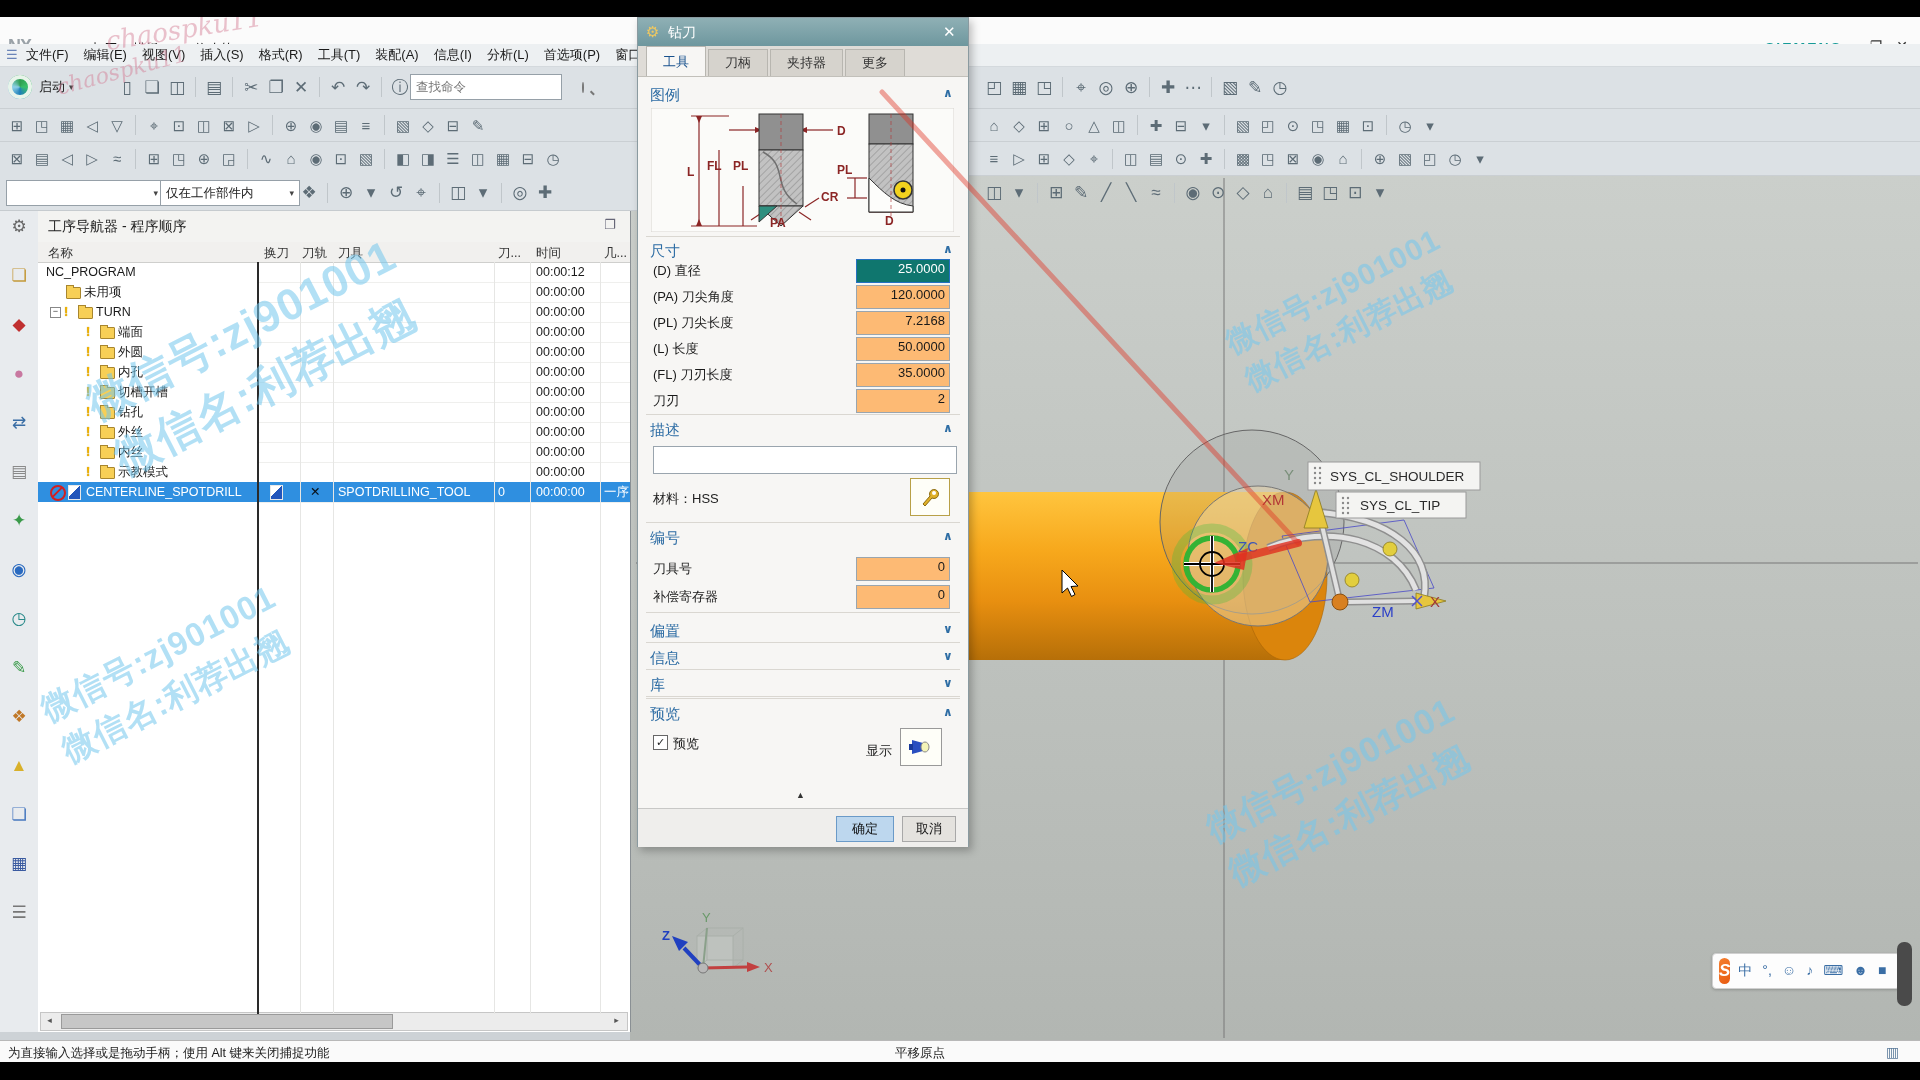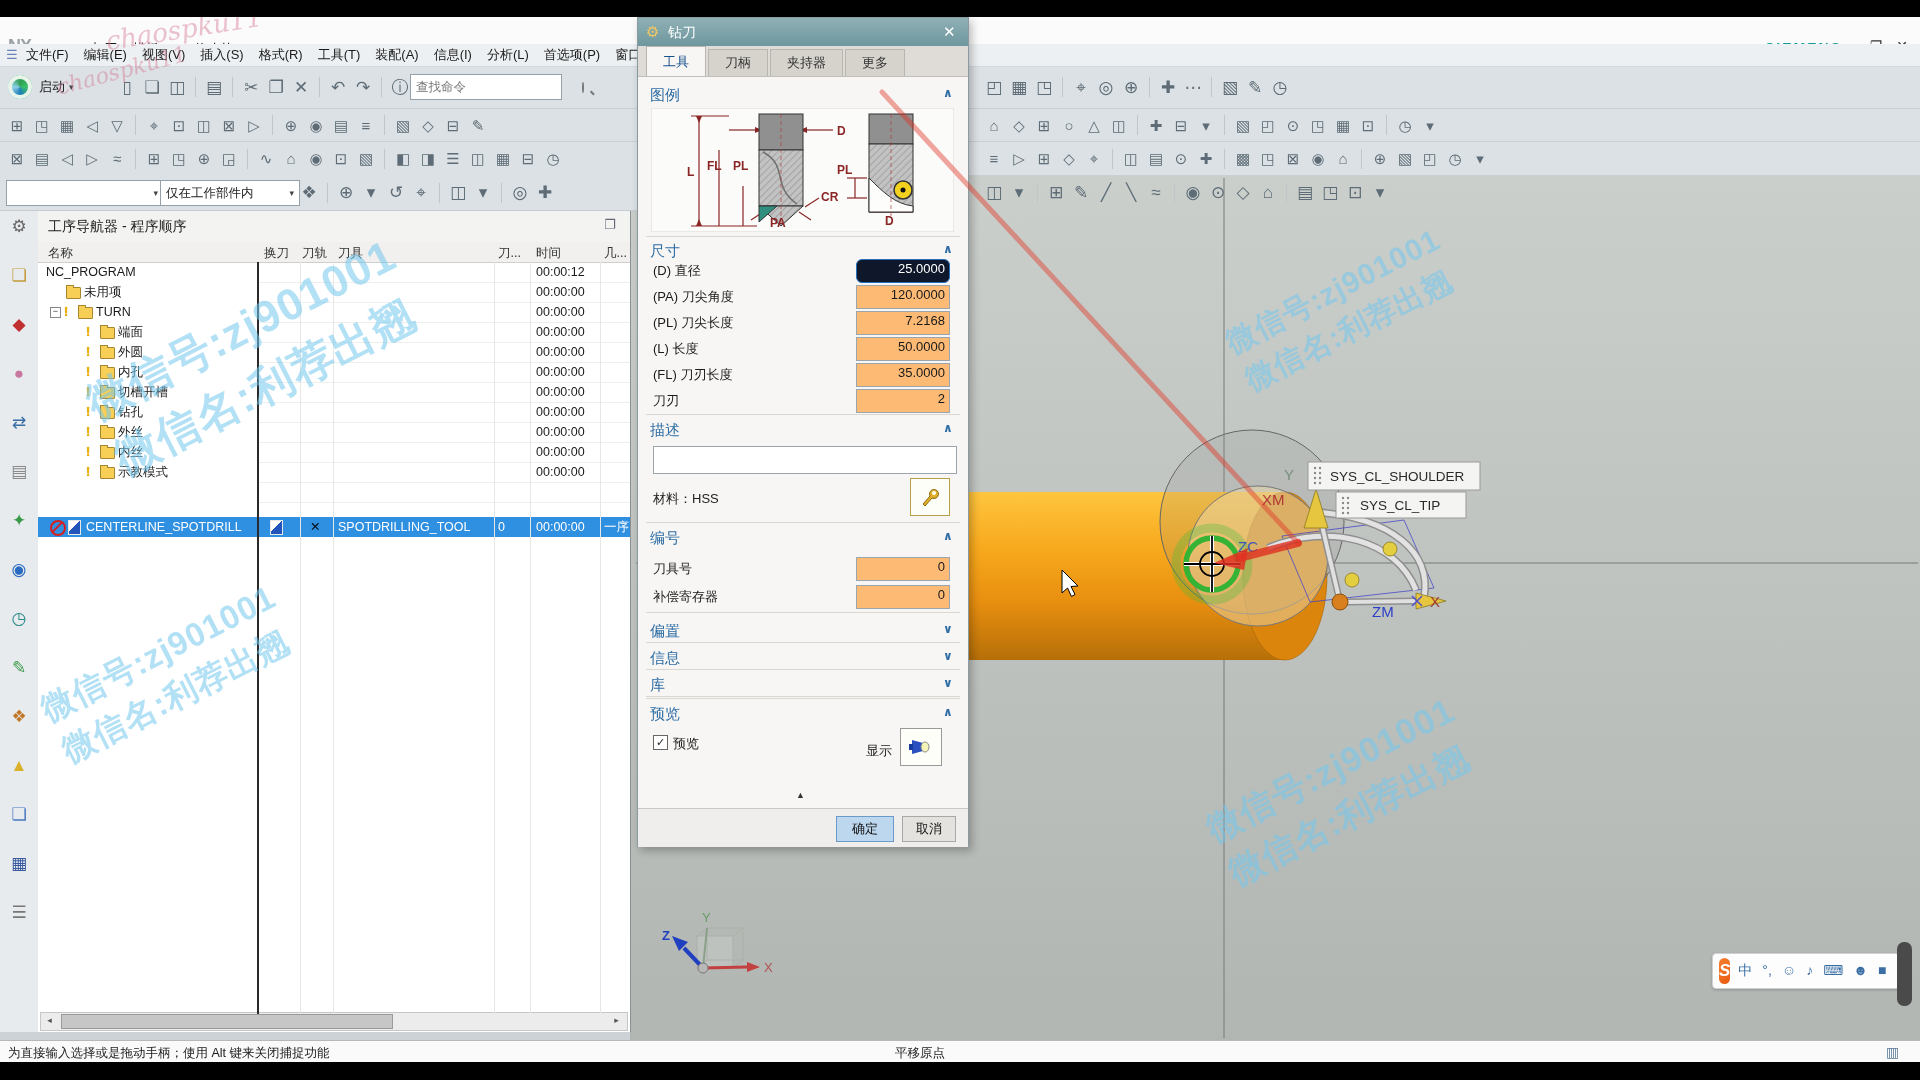--- a/index.html
+++ b/index.html
@@ -77,21 +77,21 @@
   .dlg-title .x{position:absolute;left:305px;top:5px;color:#FFF;font-size:15px;font-weight:bold;}
   .dlg-tabs{position:absolute;left:0;top:28px;width:100%;height:31px;background:#DFDCD7;border-bottom:1px solid #C2C0BA;display:flex;align-items:flex-end;padding-left:8px;box-sizing:border-box;}
   .dtab{height:26px;line-height:26px;padding:0 16px;font-size:13px;color:#333;background:#D6D3CD;border:1px solid #B8B6B0;border-bottom:none;margin-right:2px;}
   .dtab.active{background:#F7F6F4;color:#17508C;height:29px;line-height:29px;}
   .sect-h{position:absolute;left:12px;font-size:15px;color:#2E6DA4;}
   .sect-ch{position:absolute;left:305px;font-size:12px;color:#2E6DA4;font-weight:bold;}
   .divider{position:absolute;left:8px;width:314px;height:1px;background:#DAD7D1;}
   .dfield{position:absolute;left:0;width:287px;height:25px;}
   .dfield .lb{position:absolute;left:15px;top:4px;font-size:13px;color:#1A1A1A;}
   .dval{position:absolute;left:218px;top:1px;width:88px;height:21px;border:1px solid #9AA5AE;background:#fdba74;font-size:13px;text-align:right;padding:1px 4px 0 0;color:#1A1A1A;overflow:hidden;}
-  .dval.sel{background:#0f172a;color:#FFF;border-color:#2470C0;border-radius:6px;}
+  .dval.sel{background:#0f766e;color:#FFF;border-color:#2470C0;}
   .dinput{position:absolute;left:15px;width:298px;height:24px;border:1px solid #9AA5AE;background:#FFF;}
   .sqbtn{position:absolute;border:1px solid #B8A048;background:#FEFEF8;display:flex;align-items:center;justify-content:center;}
   .cs-row{position:absolute;left:0;width:330px;height:24px;}
   .chk{position:absolute;left:15px;top:3px;width:13px;height:13px;border:1px solid #666;background:#FFF;font-size:11px;line-height:13px;text-align:center;color:#222;}
   .okbtn{position:absolute;left:198px;top:798px;width:56px;height:24px;background:#BDD7EE;border:1px solid #6A9AC8;font-size:13px;text-align:center;line-height:24px;color:#111;}
   .cancelbtn{position:absolute;left:264px;top:798px;width:52px;height:24px;background:#E4E2DE;border:1px solid #A8A8A8;font-size:13px;text-align:center;line-height:24px;color:#111;}
   .dlg-foot{position:absolute;left:0;top:790px;width:100%;height:38px;background:#EFEEEC;border-top:1px solid #C8C8C6;}
   .coll-arrow{position:absolute;left:158px;top:772px;font-size:9px;color:#333;}
   
   .statusbar{left:0;top:1040px;width:1920px;height:22px;background:#FAFAFA;border-top:1px solid #B8B8B8;z-index:15;}
@@ -535,21 +535,21 @@
           <span class="tr-it " style="left: 498px;">00:00:00</span>
         </div>
         <div class="rowline" style="top: 200px;"></div>
         <div class="tree-row" style="top: 200px;">
           <span class="tr-it alert" style="left: 48px;">!</span>
           <span class="tr-it folder" style="left: 62px;"></span>
           <span class="tr-it " style="left: 80px; white-space: nowrap;">示教模式</span>
           <span class="tr-it " style="left: 498px;">00:00:00</span>
         </div>
         <div class="rowline" style="top: 220px;"></div>
-        <div class="tree-row sel" style="top: 220px; margin-top: 35px;">
+        <div class="tree-row sel" style="top: 220px;">
           <span class="tr-it no-ic" style="left: 12px;"></span>
           <span class="tr-it tc-ic" style="left: 30px;"></span>
           <span class="tr-it " style="left: 48px; white-space: nowrap;">CENTERLINE_SPOTDRILL</span>
           <span class="tr-it tc-ic" style="left: 232px;"></span>
           <span class="tr-it xmark" style="left: 272px;">✕</span>
           <span class="tr-it " style="left: 300px; white-space: nowrap;">SPOTDRILLING_TOOL</span>
           <span class="tr-it " style="left: 460px;">0</span>
           <span class="tr-it " style="left: 498px;">00:00:00</span>
           <span class="tr-it " style="left: 566px;">一序</span>
         </div>

